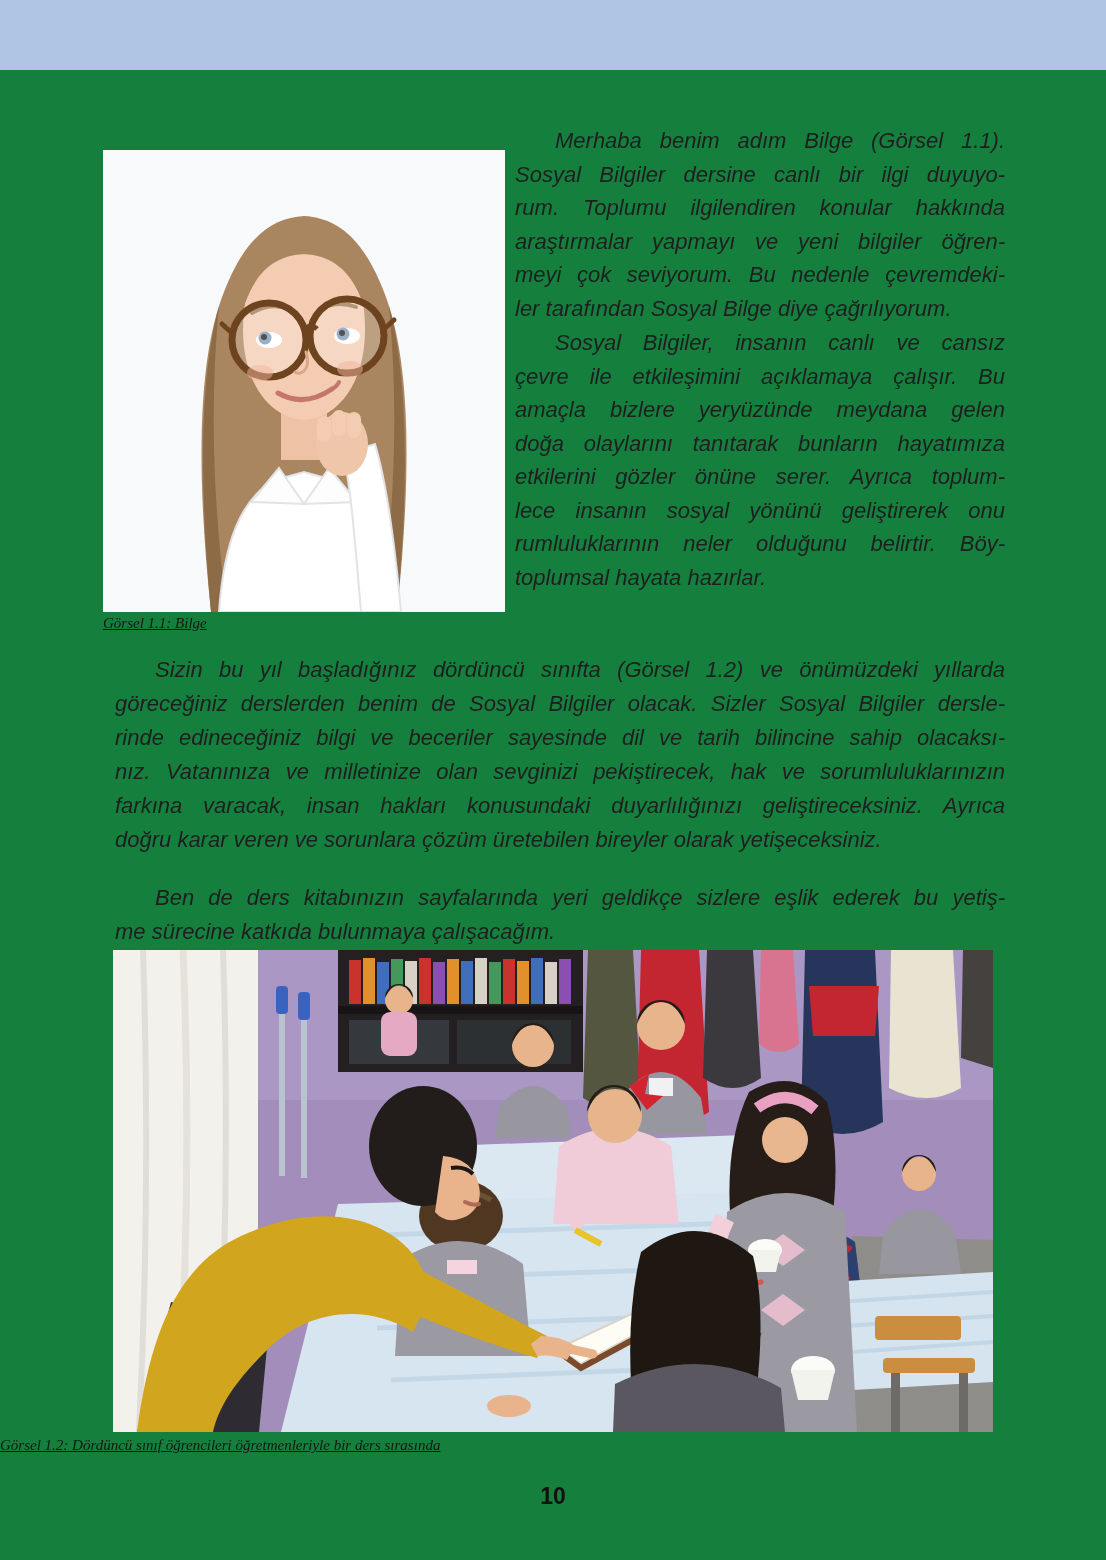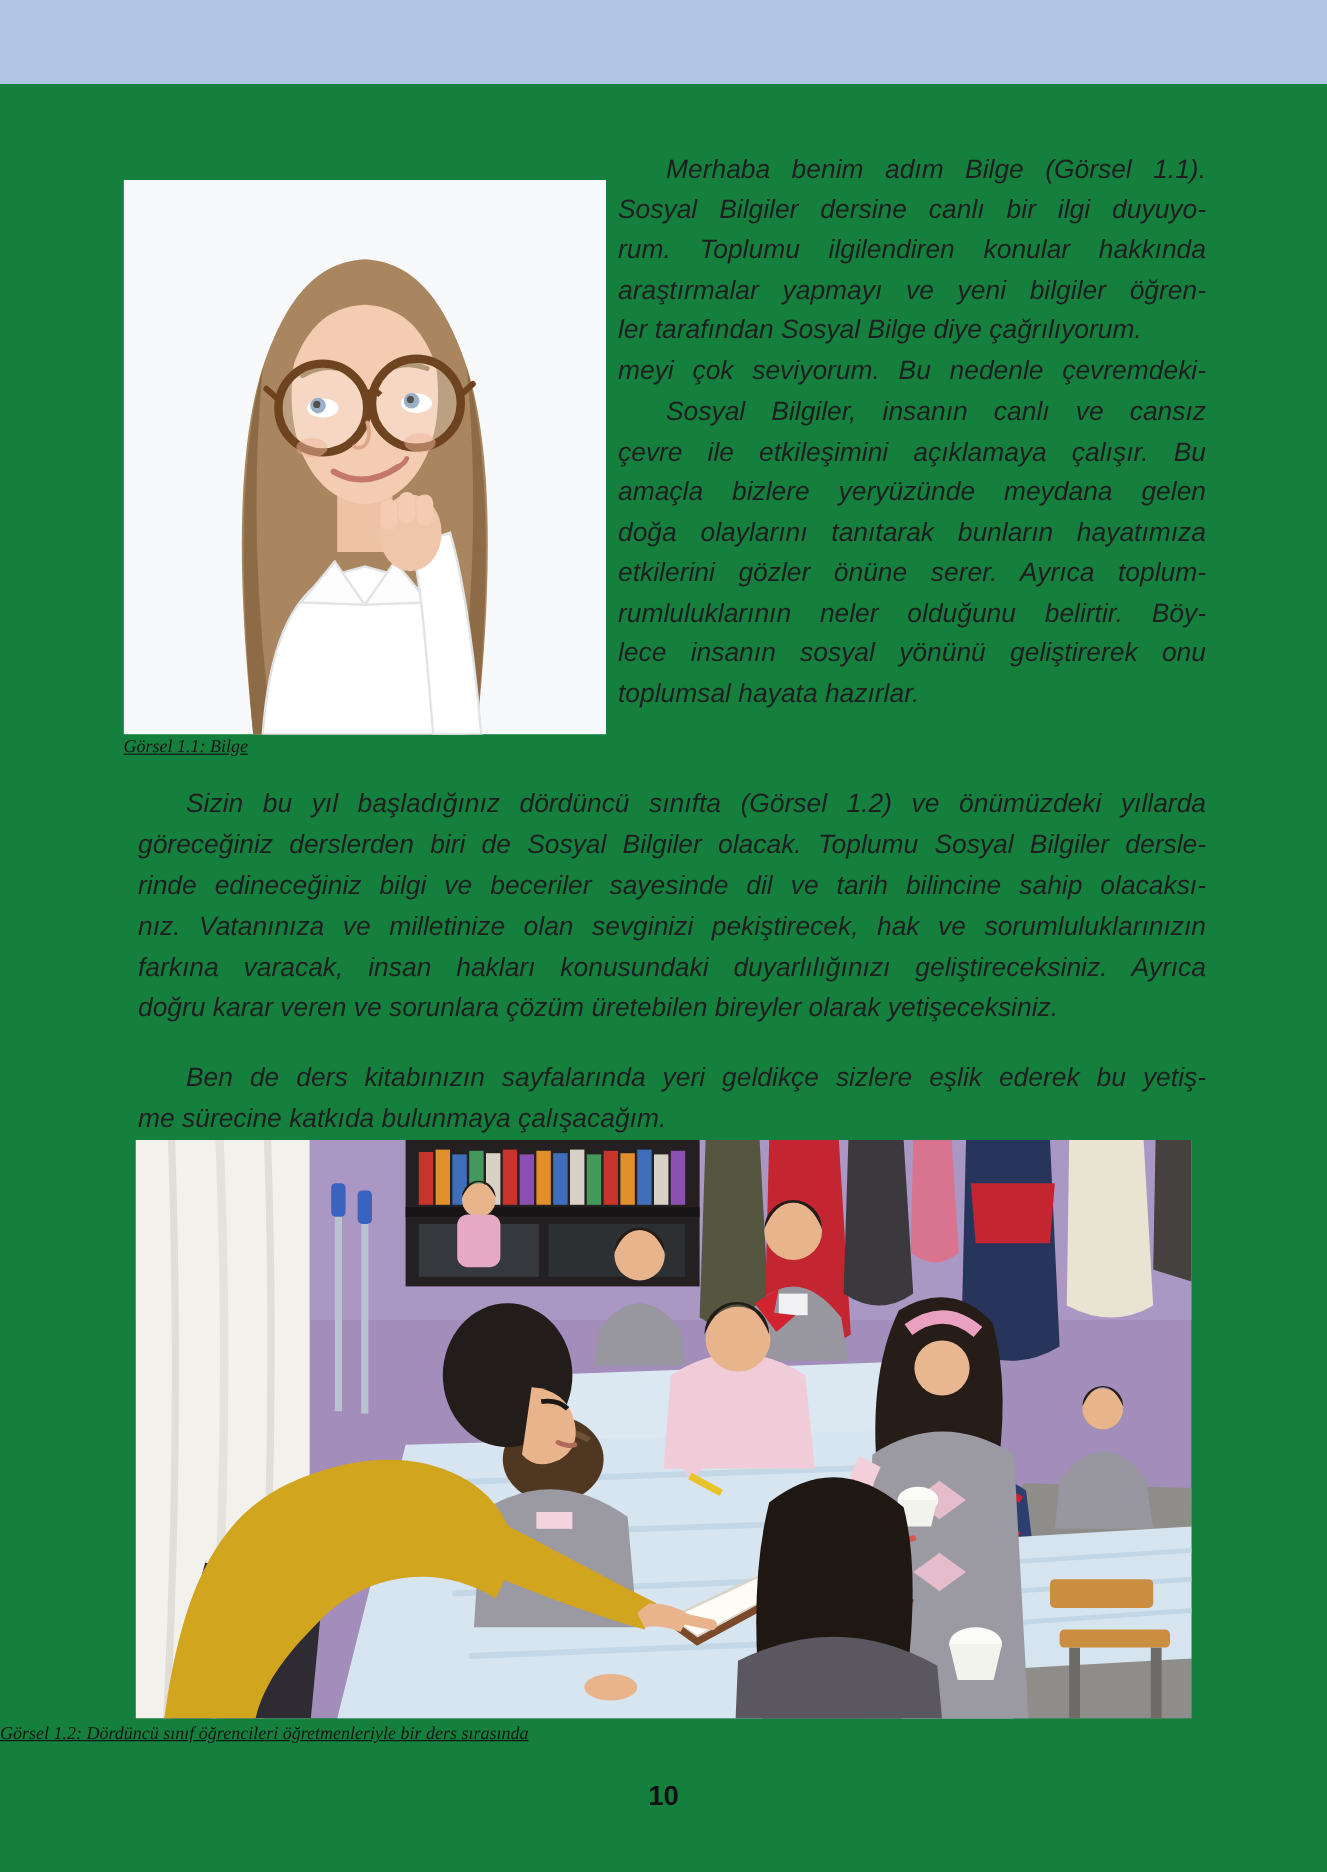--- a/index.html
+++ b/index.html
@@ -92,41 +92,41 @@
       <rect x="244" y="262" width="14" height="26" rx="7" fill="#f3ccb2"></rect>
     </svg>
   </div>
 
   <div class="intro-col">
     <div class="para">
         <div class="tline first">Merhaba benim adım Bilge (Görsel 1.1).</div>
         <div class="tline">Sosyal Bilgiler dersine canlı bir ilgi duyuyo-</div>
         <div class="tline">rum. Toplumu ilgilendiren konular hakkında</div>
         <div class="tline">araştırmalar yapmayı ve yeni bilgiler öğren-</div>
+        <div class="tline">meyi çok seviyorum. Bu nedenle çevremdeki-</div>
         <div class="tline last">ler tarafından Sosyal Bilge diye çağrılıyorum.</div>
-        <div class="tline">meyi çok seviyorum. Bu nedenle çevremdeki-</div>
       </div>
     <div class="para">
         <div class="tline first">Sosyal Bilgiler, insanın canlı ve cansız</div>
         <div class="tline">çevre ile etkileşimini açıklamaya çalışır. Bu</div>
         <div class="tline">amaçla bizlere yeryüzünde meydana gelen</div>
         <div class="tline">doğa olaylarını tanıtarak bunların hayatımıza</div>
         <div class="tline">etkilerini gözler önüne serer. Ayrıca toplum-</div>
+        <div class="tline">lece insanın sosyal yönünü geliştirerek onu</div>
         <div class="tline">rumluluklarının neler olduğunu belirtir. Böy-</div>
-        <div class="tline">lece insanın sosyal yönünü geliştirerek onu</div>
         <div class="tline last">toplumsal hayata hazırlar.</div>
       </div>
   </div>
 
   <div class="caption caption-1">Görsel 1.1: Bilge</div>
 
   <div class="body-col">
     <div class="para">
         <div class="tline first">Sizin bu yıl başladığınız dördüncü sınıfta (Görsel 1.2) ve önümüzdeki yıllarda</div>
-        <div class="tline">göreceğiniz derslerden biri de Sosyal Bilgiler olacak. Toplumu Sosyal Bilgiler dersle-</div>
+        <div class="tline">göreceğiniz derslerden benim de Sosyal Bilgiler olacak. Sizler Sosyal Bilgiler dersle-</div>
         <div class="tline">rinde edineceğiniz bilgi ve beceriler sayesinde dil ve tarih bilincine sahip olacaksı-</div>
         <div class="tline">nız. Vatanınıza ve milletinize olan sevginizi pekiştirecek, hak ve sorumluluklarınızın</div>
         <div class="tline">farkına varacak, insan hakları konusundaki duyarlılığınızı geliştireceksiniz. Ayrıca</div>
         <div class="tline last">doğru karar veren ve sorunlara çözüm üretebilen bireyler olarak yetişeceksiniz.</div>
       </div>
     <div class="para">
         <div class="tline first">Ben de ders kitabınızın sayfalarında yeri geldikçe sizlere eşlik ederek bu yetiş-</div>
         <div class="tline last">me sürecine katkıda bulunmaya çalışacağım.</div>
       </div>
   </div>

